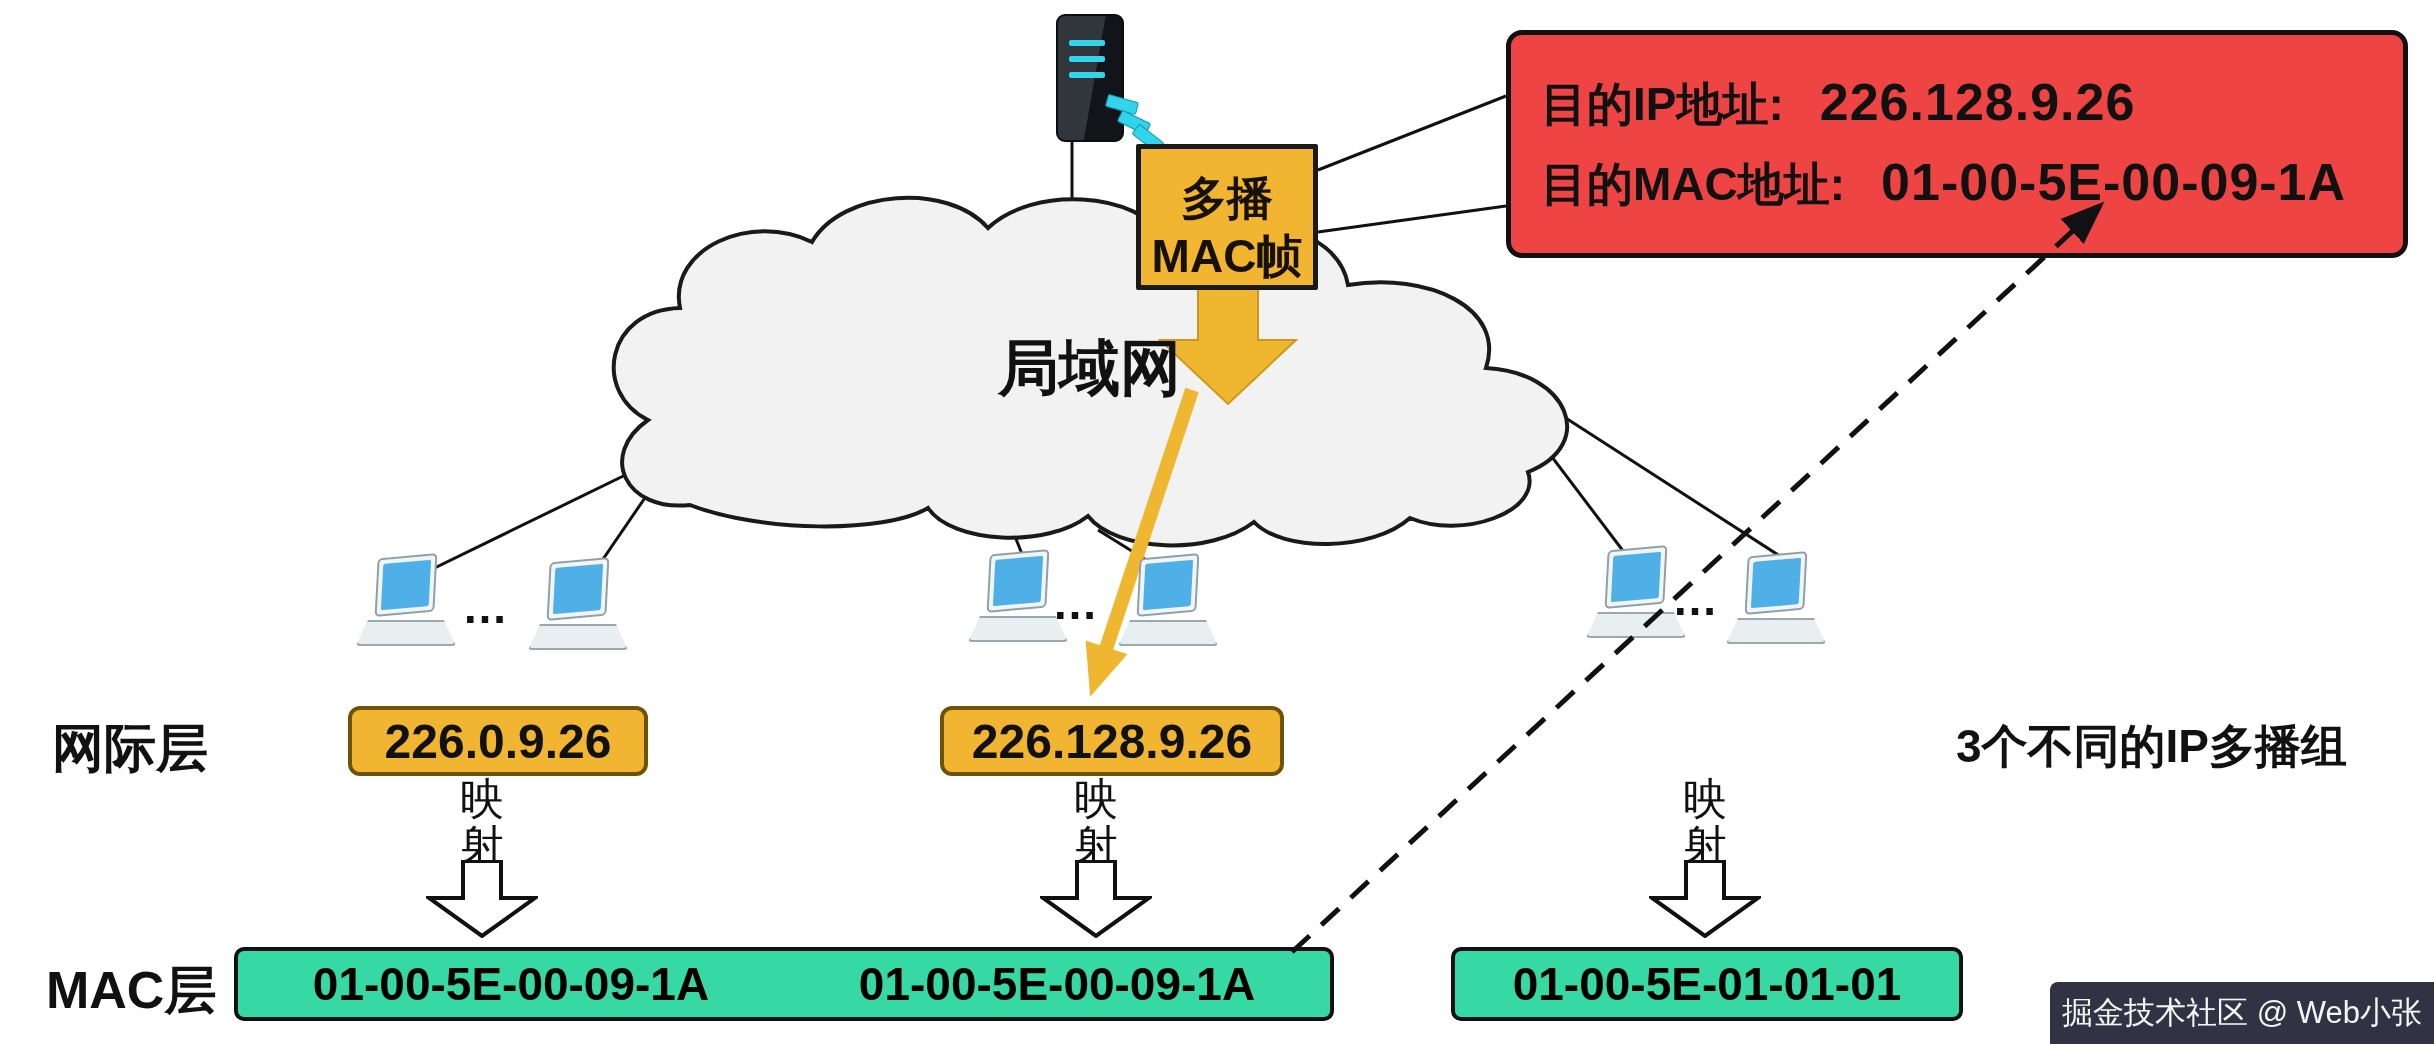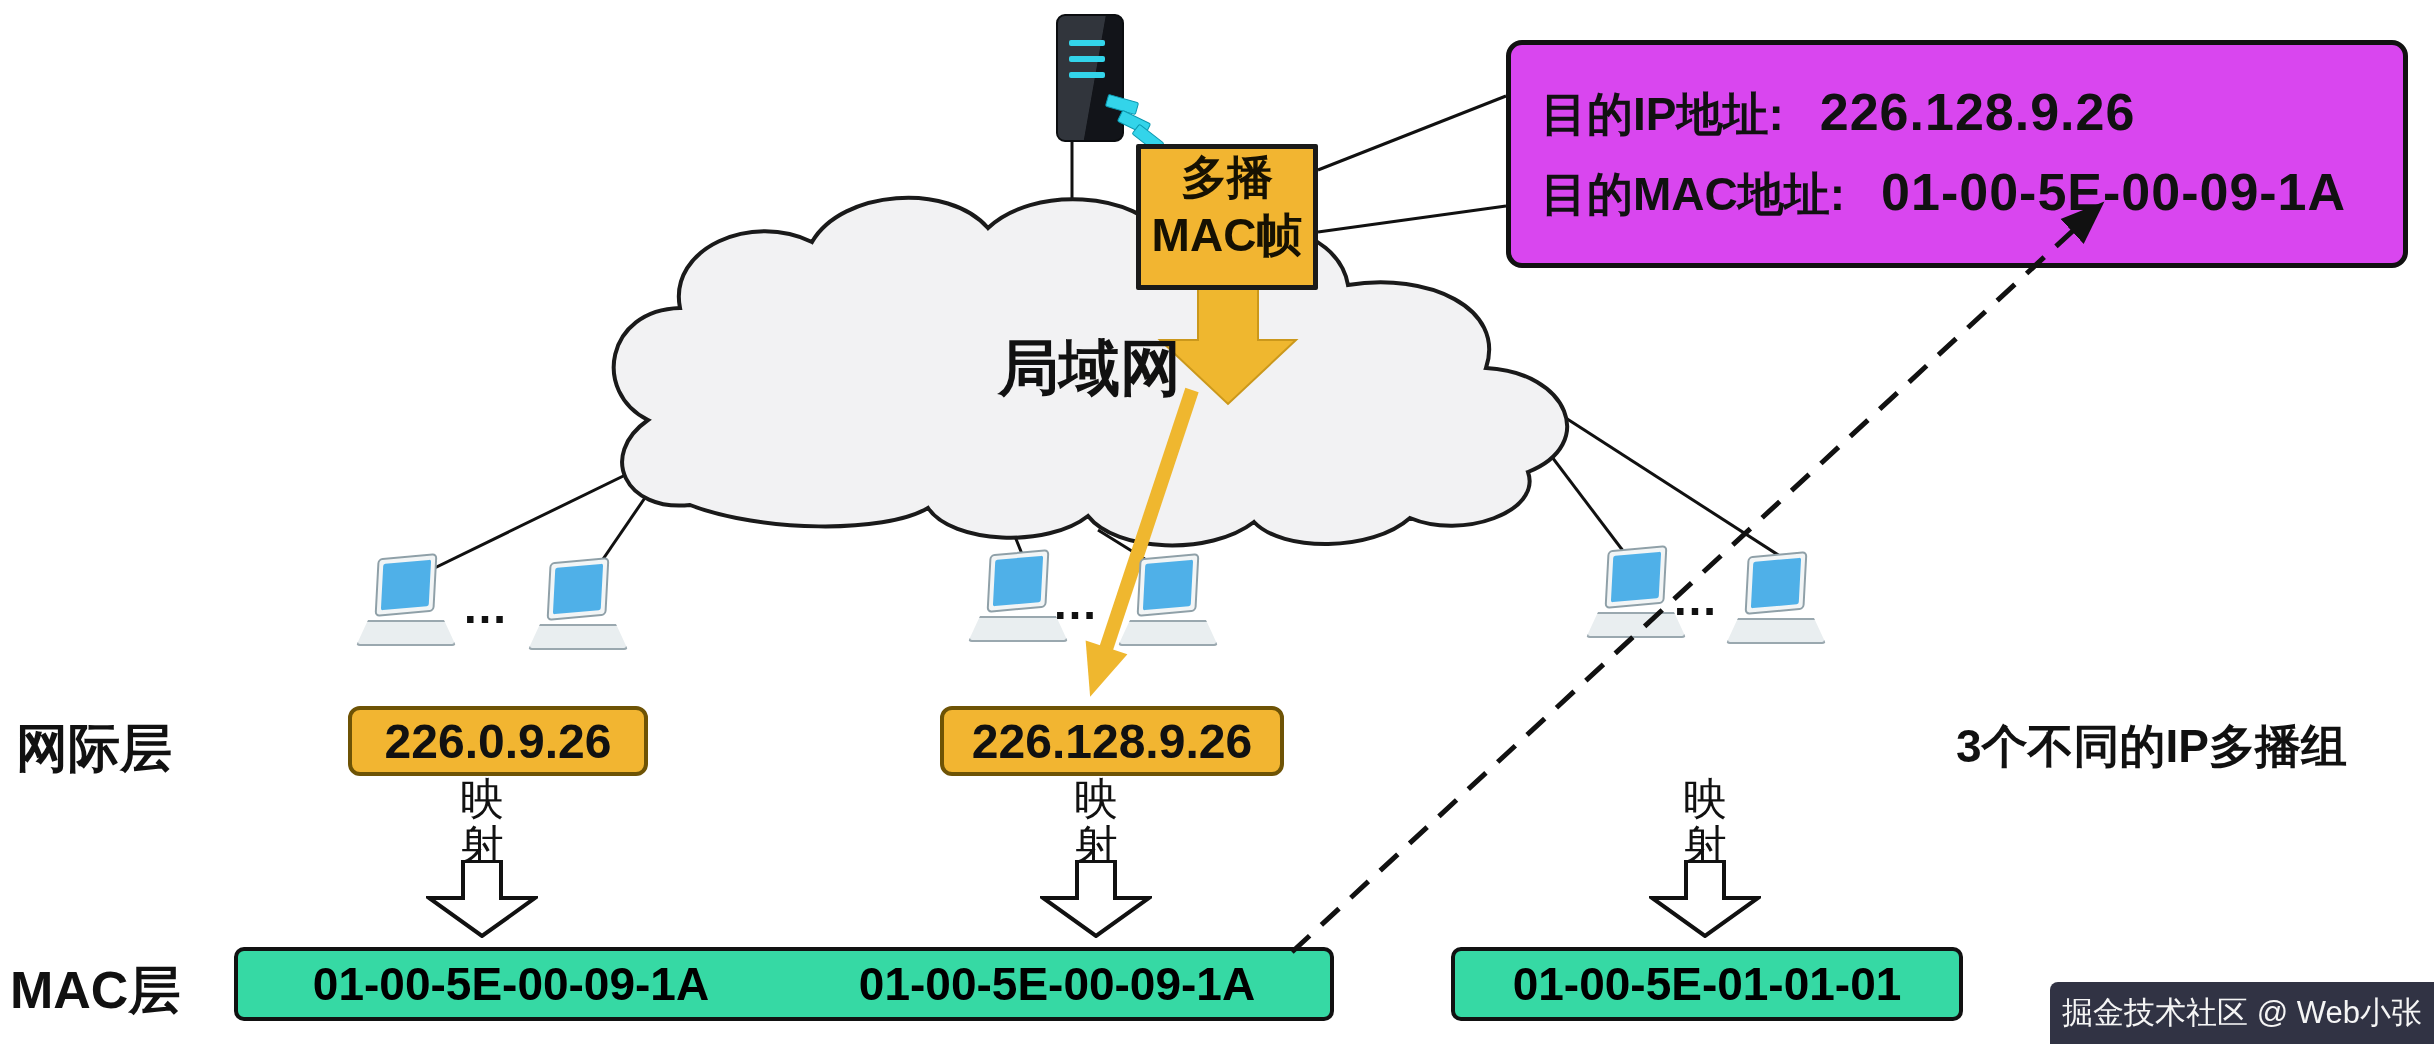--- a/index.html
+++ b/index.html
@@ -16,51 +16,51 @@
     background:linear-gradient(100deg,#31353c 55%,#121419 56%);
     border:2px solid #0b0d10;border-radius:9px;box-sizing:border-box;}
   .server-slit{position:absolute;left:13px;width:36px;height:6px;background:#33d4ea;border-radius:2px;}
   .s1{top:26px}.s2{top:42px}.s3{top:58px}
   .chip{position:absolute;width:30px;height:11px;background:#33d4ea;border:1px solid #0a98b0;border-radius:2px;}
   .c1{left:50px;top:84px;transform:rotate(16deg)}
   .c2{left:62px;top:102px;transform:rotate(26deg)}
   .c3{left:76px;top:118px;transform:rotate(38deg)}
 
   
-  .callout{position:absolute;left:1506px;top:40px;width:902px;height:228px;background:#d946ef;
+  .callout{position:absolute;left:1506px;top:30px;width:902px;height:228px;background:#ef4444;
     border:5px solid #111;border-radius:16px;z-index:3;display:flex;flex-direction:column;
     justify-content:center;gap:16px;padding:8px 30px;box-sizing:border-box;}
   .callout .row{display:flex;align-items:baseline;gap:36px;white-space:nowrap;}
   .callout .lbl{font-size:46px;font-weight:bold;}
   .callout .val{font-size:52px;font-weight:bold;letter-spacing:1px;}
 
   
   .frame-box{position:absolute;left:1136px;top:144px;width:182px;height:146px;background:#F2B531;
     border:5px solid #1a1a1a;border-radius:2px;z-index:3;display:flex;flex-direction:column;
-    align-items:center;justify-content:flex-start;font-size:46px;font-weight:bold;color:#161102;
+    align-items:center;justify-content:flex-end;font-size:46px;font-weight:bold;color:#161102;
     line-height:1.25;box-sizing:border-box;}
 
   .lan-label{position:absolute;left:998px;top:328px;font-size:61px;font-weight:bold;z-index:2;}
 
   
   .laptop{position:absolute;width:100px;height:92px;z-index:2;}
   .lt-screen{position:absolute;left:20px;top:0;width:60px;height:58px;background:#f2f5f6;
     border:2px solid #8fa0a8;border-radius:5px;transform:rotate(-5deg) skewX(-8deg);box-sizing:border-box;}
   .lt-screen-in{position:absolute;left:4px;top:4px;right:4px;bottom:4px;background:#4FB0E8;border-radius:2px;}
   .lt-base{position:absolute;left:0;bottom:2px;width:100%;height:26px;background:#e9eef0;
     border:2px solid #9aa8af;border-radius:4px;clip-path:polygon(12% 0,88% 0,100% 100%,0 100%);box-sizing:border-box;}
   .lp1{left:356px;top:556px}.lp2{left:528px;top:560px}
   .lp3{left:968px;top:552px}.lp4{left:1118px;top:556px}
   .lp5{left:1586px;top:548px}.lp6{left:1726px;top:554px}
 
   .ellipsis{position:absolute;font-size:46px;font-weight:bold;z-index:2;}
   .el1{left:462px;top:580px}.el2{left:1052px;top:576px}.el3{left:1672px;top:572px}
 
   
-  .layer-label{position:absolute;font-size:52px;font-weight:bold;z-index:3;}
+  .layer-label{position:absolute;font-size:52px;font-weight:bold;z-index:3;margin-left:36px;}
   .ll-internet{left:16px;top:714px}
   .ll-mac{left:10px;top:956px}
 
   
   .ip-box{position:absolute;top:706px;height:70px;background:#F2B531;border:4px solid #6e5305;
     border-radius:12px;display:flex;align-items:center;justify-content:center;font-size:48px;
     font-weight:bold;color:#111;z-index:3;box-sizing:border-box;margin-left:16px;}
   .ip1{left:332px;width:300px}
   .ip2{left:924px;width:344px}
   .ip3{left:1560px;width:292px}

